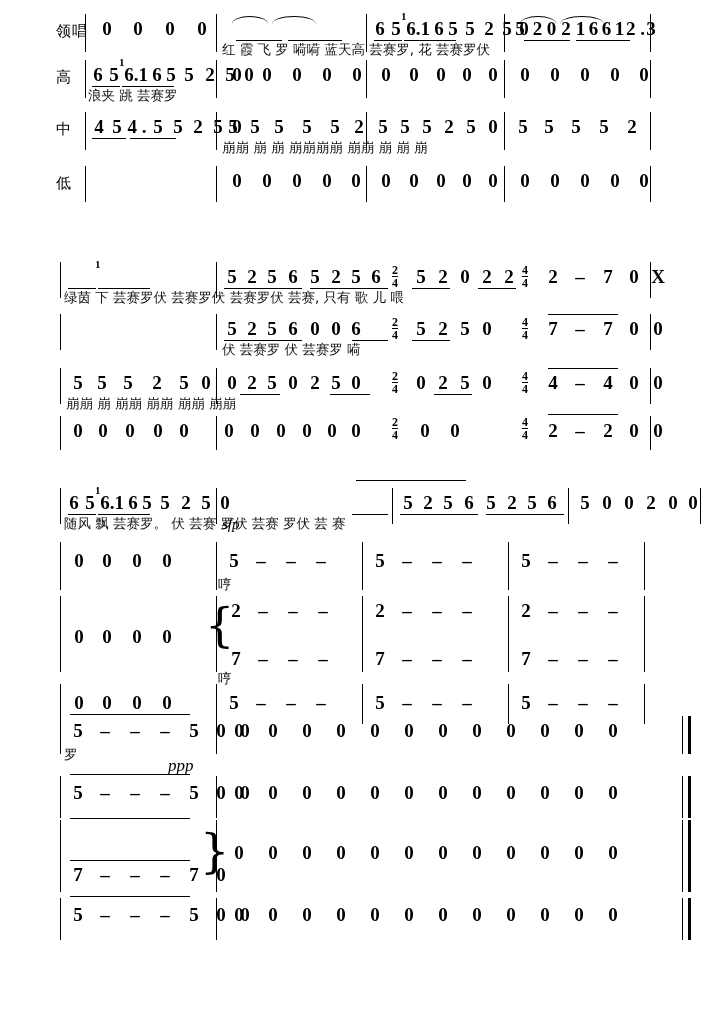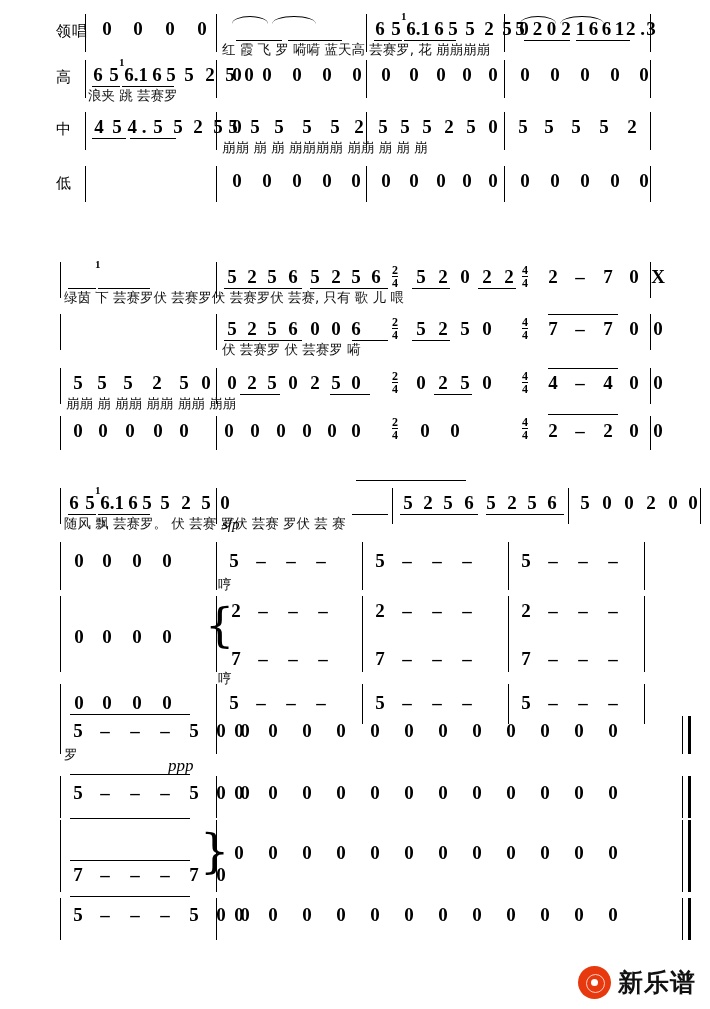--- a/index.html
+++ b/index.html
@@ -196,21 +196,21 @@
       <div class="underline1" style="left:404px; top:26px; width:52px;"></div>
       <div class="bar" style="left:504px; top:0; height:38px;"></div>
       <div class="notes" style="left:510px;">
         <span style="width:20px;">5</span><span style="width:15px;">2</span><span style="width:13px;">0</span><span style="width:16px;">2</span><span style="width:13px;">1</span><span style="width:13px;">6</span><span style="width:13px;">6</span><span style="width:13px;">1</span><span style="width:18px;">2 .</span><span style="width:14px;">3</span>
       </div>
       <div class="slur" style="left:520px; top:2px; width:36px;"></div>
       <div class="slur" style="left:560px; top:2px; width:44px;"></div>
       <div class="underline1" style="left:524px; top:26px; width:46px;"></div>
       <div class="underline1" style="left:576px; top:26px; width:54px;"></div>
       <div class="bar" style="left:650px; top:0; height:38px;"></div>
-      <div class="lyrics" style="left:222px;">红    霞 飞 罗 嗬嗬   蓝天高   芸赛罗,  花  崩崩崩崩</div>
+      <div class="lyrics" style="left:222px;">红    霞 飞 罗 嗬嗬   蓝天高   芸赛罗,  花  芸赛罗伏</div>
     </div>
 
     <div class="row" style="height:52px;">
       <div class="partlabel">高</div>
       <div class="bar" style="left:85px; top:0; height:38px;"></div>
       <div class="notes" style="left:90px;">
         <span style="width:16px;">6</span><span style="width:16px;">5</span><span style="width:28px;">6.1</span><span style="width:14px;">6</span><span style="width:14px;">5</span><span style="width:22px;">5</span><span style="width:20px;">2</span><span style="width:20px;">5</span><span style="width:18px;">0</span>
       </div>
       <div class="notes tiny" style="left:119px; top:-4px;">1</div>
       <div class="underline1" style="left:92px; top:26px; width:28px;"></div>
@@ -551,18 +551,14 @@
       <div class="tieflat" style="left:70px; top:-4px; width:120px;"></div>
       <div class="bar" style="left:216px; top:-2px; height:42px;"></div>
       <div class="notes" style="left:222px;">
         <span style="width:34px;">0</span><span style="width:34px;">0</span><span style="width:34px;">0</span><span style="width:34px;">0</span><span style="width:34px;">0</span><span style="width:34px;">0</span><span style="width:34px;">0</span><span style="width:34px;">0</span><span style="width:34px;">0</span><span style="width:34px;">0</span><span style="width:34px;">0</span><span style="width:34px;">0</span>
       </div>
       <div class="bar thick" style="left:688px; top:-2px; height:42px;"></div>
       <div class="bar" style="left:682px; top:-2px; height:42px;"></div>
     </div>
   </div>
 
-  <div class="logo">
-    <div class="disc"></div>
-    <div class="txt">新乐谱</div>
-  </div>
 
 </div>
 
 </body></html>

